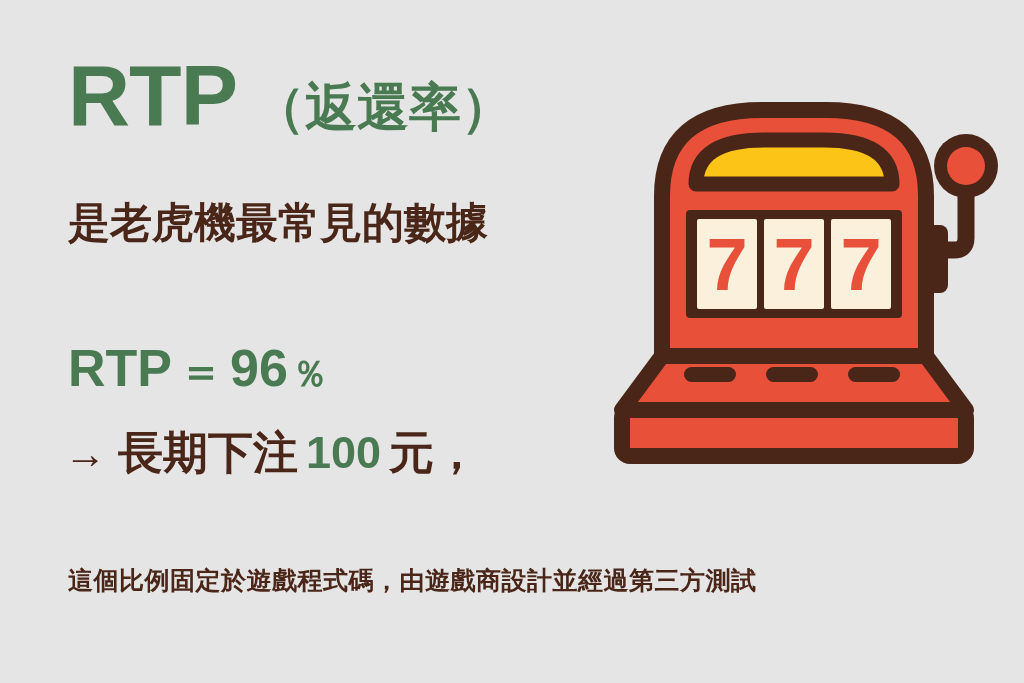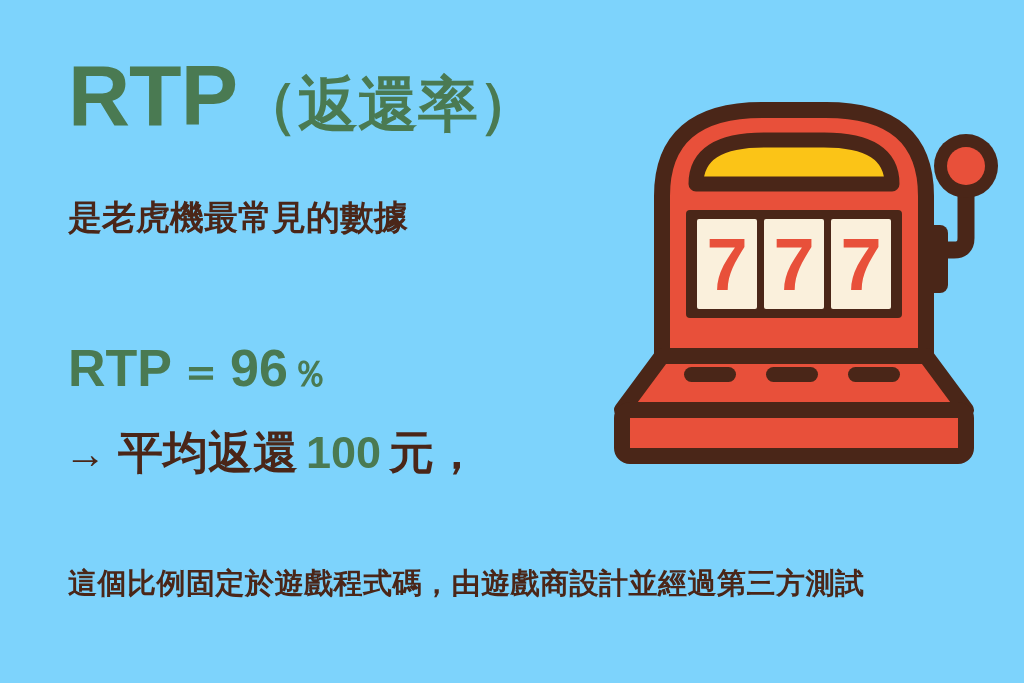--- a/index.html
+++ b/index.html
@@ -32,35 +32,35 @@
     z-index: 3;
   }
   .title-latin {
     font-size: 86px;
     font-weight: 900;
     letter-spacing: -1px;
     color: #4A7A52;
     line-height: 1;
   }
   .title-cjk {
-    font-size: 60px;
-    font-weight: 900;
-    color: #4A7A52;
-    line-height: 1;
-    margin-left: 1px;
+    font-size: 52px;
+    font-weight: 900;
+    color: #4A7A52;
+    line-height: 1;
+    margin-left: 16px;
     text-align: center;
   }
 
   
   #subtitle {
     position: absolute;
     left: 68px;
     top: 196px;
     width: 560px;
-    font-size: 34px;
+    font-size: 42px;
     font-weight: 700;
     line-height: 1.28;
     color: #4A2618;
     z-index: 3;
   }
   .subtitle-line { display: block; }
 
   
   #formula {
     position: absolute;
@@ -122,21 +122,21 @@
     font-weight: 900;
   }
   .sp-l { margin-left: 8px; }
   .sp-r { margin-right: 8px; text-align: right; }
 
   
   #caption {
     position: absolute;
     left: 68px;
     top: 564px;
-    font-size: 29px;
+    font-size: 25px;
     font-weight: 800;
     letter-spacing: 0.5px;
     color: #4A2618;
     white-space: nowrap;
     z-index: 3;
   }
 
   
   #slot-machine {
     position: absolute;
@@ -148,41 +148,41 @@
   }
   #slot-machine svg {
     display: block;
     width: 100%;
     height: 100%;
   }
 </style>
 </head>
 <body>
 
-<div id="infographic" style="background: #7dd3fc;">
+<div id="infographic" style="background: #e5e5e5;">
 
   <div id="title-row">
     <span class="title-latin">RTP</span>
     <span class="title-cjk">（返還率）</span>
   </div>
 
   <div id="subtitle">
     <span class="subtitle-line">是老虎機最常見的數據</span>
   </div>
 
   <div id="formula">
     <span class="formula-main">RTP</span>
     <span class="formula-eq">＝</span>
     <span class="formula-num">96</span>
     <span class="formula-pct">％</span>
   </div>
 
   <div id="explanation">
     <span class="exp-line">
-      <span class="exp-arrow">→</span><span>平均返還</span><span class="hl-green sp-l sp-r">100</span><span>元，</span>
+      <span class="exp-arrow">→</span><span>長期下注</span><span class="hl-green sp-l sp-r">100</span><span>元，</span>
     </span>
   </div>
 
   <div id="caption">這個比例固定於遊戲程式碼，由遊戲商設計並經過第三方測試</div>
 
   <div id="slot-machine">
     <svg viewBox="0 0 400 378" xmlns="http://www.w3.org/2000/svg">
       <g>
 
         <path d="M352 78 L352 150 Q352 162 340 162 L318 162" fill="none" stroke="#4A2618" stroke-width="17" stroke-linecap="round"></path>

